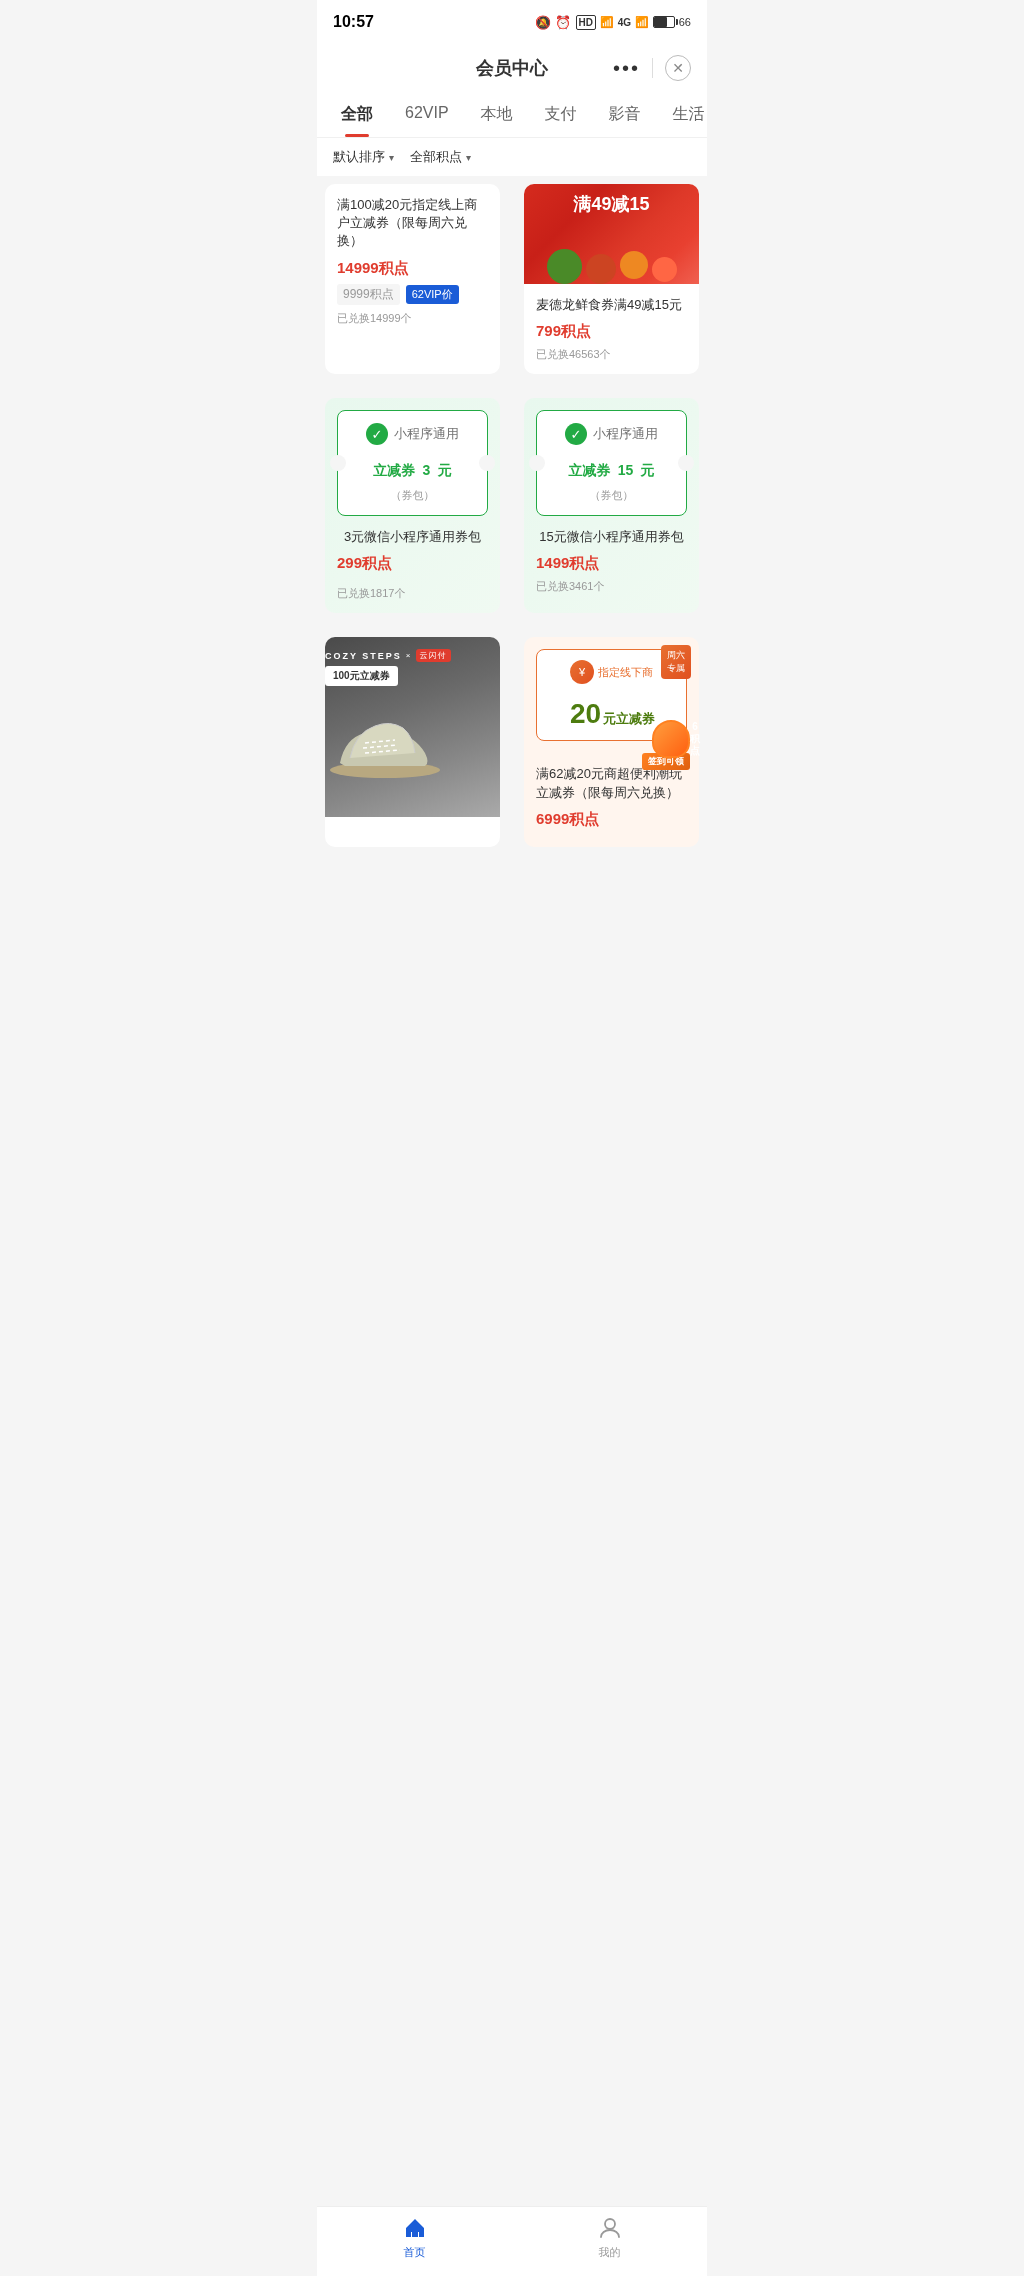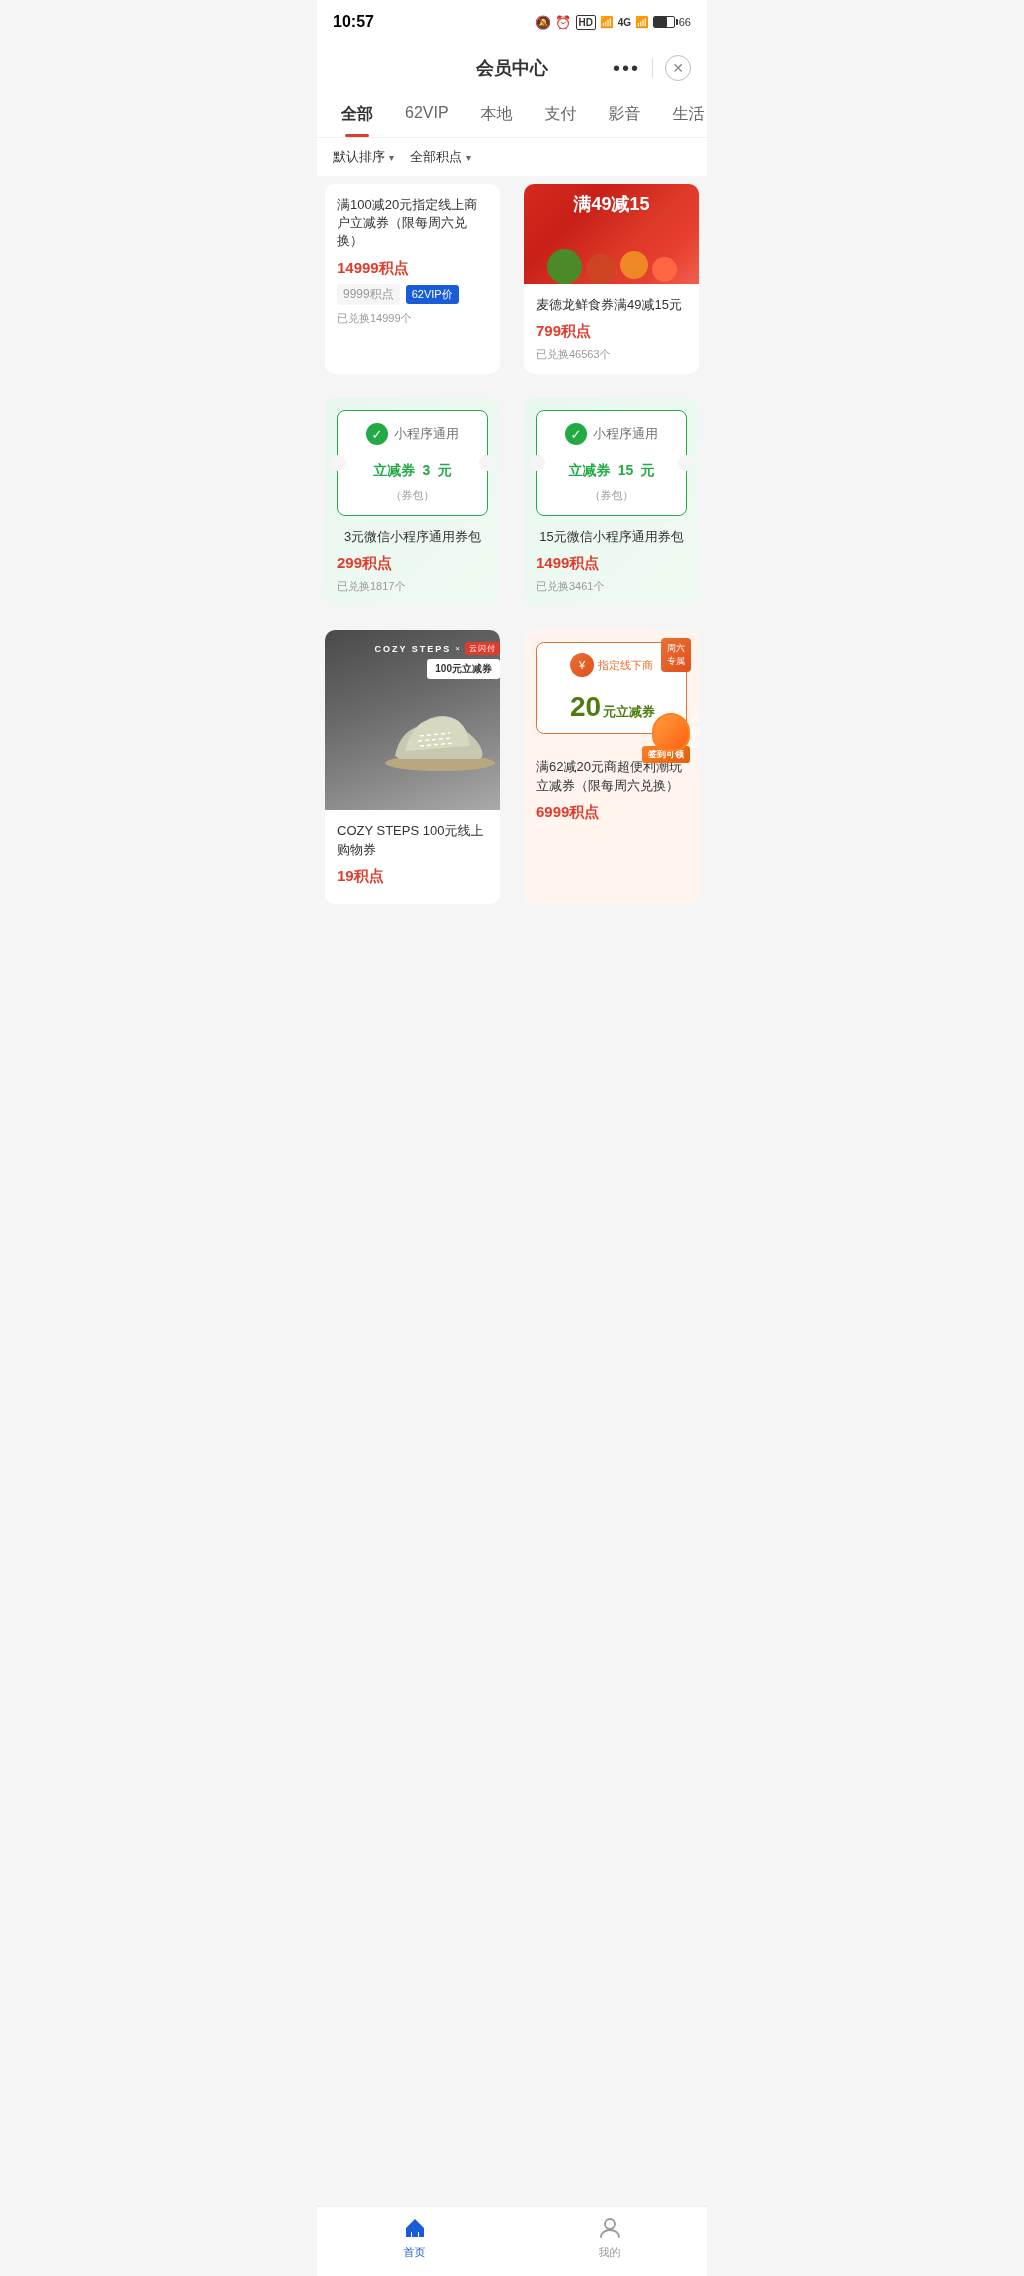--- a/index.html
+++ b/index.html
@@ -296,21 +296,21 @@
     .card-cozy {
       position: relative;
       overflow: hidden;
     }
     .cozy-image-area {
       width: 100%;
       height: 180px;
       background: linear-gradient(160deg, #4a4a4a 0%, #6a6a6a 40%, #888 70%, #aaa 100%);
       display: flex;
       flex-direction: column;
-      align-items: flex-end;
+      align-items: flex-start;
       justify-content: flex-start;
       padding-top: 12px;
       position: relative;
     }
     .cozy-logo-row {
       font-size: 9px;
       color: #fff;
       letter-spacing: 1px;
       margin-bottom: 4px;
       display: flex;
@@ -548,21 +548,21 @@
           </div>
           <div class="mini-amount">
             <span>立减券</span>
             <span>3</span>
             <span>元</span>
           </div>
           <span class="mini-sub">（券包）</span>
         </div>
         <p class="card-title" style="text-align:center; width:100%;">3元微信小程序通用券包</p>
         <p class="card-points-red" style="text-align:left; width:100%;">299积点</p>
-        <p class="card-redeemed" style="text-align:left; width:100%;">已兑换1817个</p>
+        <p class="card-redeemed" style="text-align:left; width:100%;margin-top:7px;">已兑换1817个</p>
       </div>
     </div>
 
     <div class="card card-bg-green">
       <div class="card-mini-wrapper">
         <div class="mini-voucher-box">
           <div class="mini-circle-left"></div>
           <div class="mini-circle-right"></div>
           <div class="mini-header-row">
             <div class="mini-check-icon">✓</div>
@@ -598,24 +598,20 @@
             <path d="M15 65 Q20 40 40 35 Q55 30 70 35 Q90 38 100 55 Q105 65 100 68 L20 68 Z" fill="#c8c8b0"></path>
 
             <path d="M25 60 Q30 35 50 28 Q65 22 78 30 Q88 38 90 55" fill="#d8d8c0" stroke="#ccc" stroke-width="1"></path>
 
             <line x1="40" y1="45" x2="70" y2="42" stroke="#fff" stroke-width="1.5" stroke-dasharray="4,3"></line>
             <line x1="38" y1="50" x2="72" y2="47" stroke="#fff" stroke-width="1.5" stroke-dasharray="4,3"></line>
             <line x1="40" y1="55" x2="75" y2="52" stroke="#fff" stroke-width="1.5" stroke-dasharray="4,3"></line>
           </svg>
         </div>
       </div>
-      <div class="card-text-content">
-        <p class="card-title">COZY STEPS 100元线上购物券</p>
-        <p class="card-points-red">19积点</p>
-      </div>
     </div>
 
     <div class="card" style="background:#fff5ee; position:relative; overflow:visible;">
       <div style="padding: 12px; position: relative;">
 
         <div style="position:absolute; top:8px; right:8px; background: linear-gradient(135deg,#e87030,#e05020); color:#fff; font-size:9px; padding:4px 6px; border-radius:4px; text-align:center; line-height:1.4; z-index:3;">
           <div>周六</div>
           <div>专属</div>
         </div>
 

